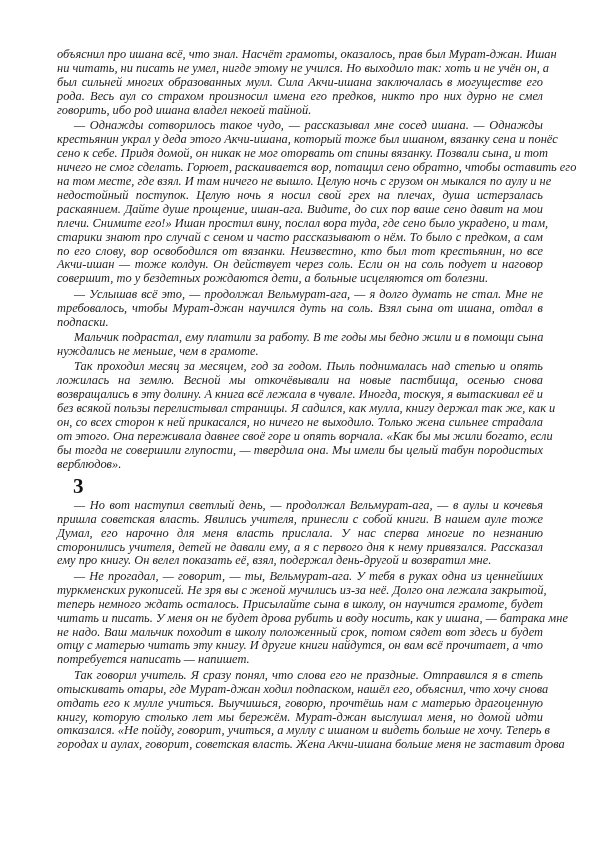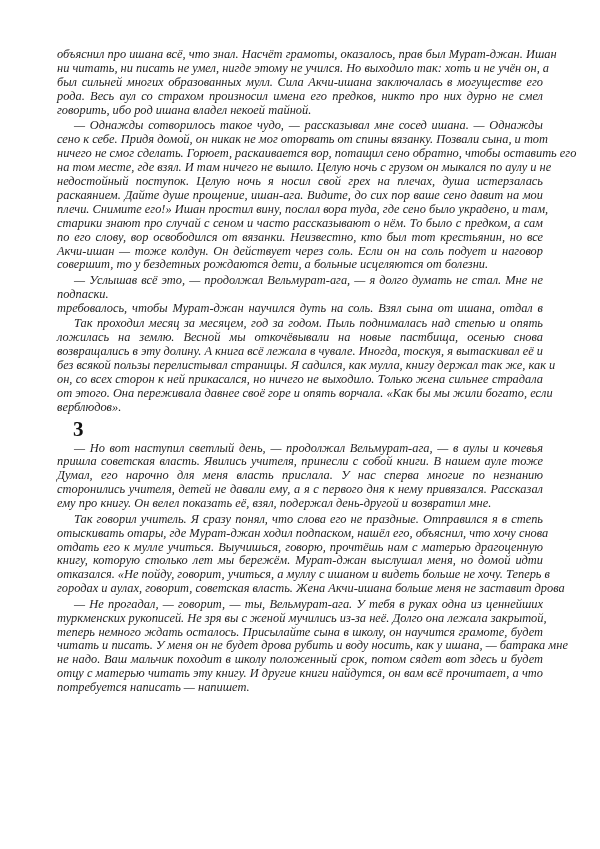--- a/index.html
+++ b/index.html
@@ -41,66 +41,72 @@
   <div id="before">
       <div class="para">
         <span class="line">объяснил про ишана всё, что знал. Насчёт грамоты, оказалось, прав был Мурат-джан. Ишан</span>
         <span class="line">ни читать, ни писать не умел, нигде этому не учился. Но выходило так: хоть и не учён он, а</span>
         <span class="line">был сильней многих образованных мулл. Сила Акчи-ишана заключалась в могуществе его</span>
         <span class="line">рода. Весь аул со страхом произносил имена его предков, никто про них дурно не смел</span>
         <span class="line last">говорить, ибо род ишана владел некоей тайной.</span>
       </div>
       <div class="para">
         <span class="line first">— Однажды сотворилось такое чудо, — рассказывал мне сосед ишана. — Однажды</span>
+        <span class="line">крестьянин украл у деда этого Акчи-ишана, который тоже был ишаном, вязанку сена и понёс</span>
         <span class="line">сено к себе. Придя домой, он никак не мог оторвать от спины вязанку. Позвали сына, и тот</span>
         <span class="line">ничего не смог сделать. Горюет, раскаивается вор, потащил сено обратно, чтобы оставить его</span>
         <span class="line">на том месте, где взял. И там ничего не вышло. Целую ночь с грузом он мыкался по аулу и не</span>
         <span class="line">недостойный поступок. Целую ночь я носил свой грех на плечах, душа истерзалась</span>
         <span class="line">раскаянием. Дайте душе прощение, ишан-ага. Видите, до сих пор ваше сено давит на мои</span>
         <span class="line">плечи. Снимите его!» Ишан простил вину, послал вора туда, где сено было украдено, и там,</span>
         <span class="line">старики знают про случай с сеном и часто рассказывают о нём. То было с предком, а сам</span>
         <span class="line">по его слову, вор освободился от вязанки. Неизвестно, кто был тот крестьянин, но все</span>
         <span class="line">Акчи-ишан — тоже колдун. Он действует через соль. Если он на соль подует и наговор</span>
         <span class="line last">совершит, то у бездетных рождаются дети, а больные исцеляются от болезни.</span>
       </div>
       <div class="para">
         <span class="line first">— Услышав всё это, — продолжал Вельмурат-ага, — я долго думать не стал. Мне не</span>
+        <span class="line">требовалось, чтобы Мурат-джан научился дуть на соль. Взял сына от ишана, отдал в</span>
         <span class="line last">подпаски.</span>
-        <span class="line">требовалось, чтобы Мурат-джан научился дуть на соль. Взял сына от ишана, отдал в</span>
+      </div>
+      <div class="para">
+        <span class="line first">Мальчик подрастал, ему платили за работу. В те годы мы бедно жили и в помощи сына</span>
+        <span class="line last">нуждались не меньше, чем в грамоте.</span>
       </div>
       <div class="para">
         <span class="line first">Так проходил месяц за месяцем, год за годом. Пыль поднималась над степью и опять</span>
         <span class="line">ложилась на землю. Весной мы откочёвывали на новые пастбища, осенью снова</span>
         <span class="line">возвращались в эту долину. А книга всё лежала в чувале. Иногда, тоскуя, я вытаскивал её и</span>
         <span class="line">без всякой пользы перелистывал страницы. Я садился, как мулла, книгу держал так же, как и</span>
         <span class="line">он, со всех сторон к ней прикасался, но ничего не выходило. Только жена сильнее страдала</span>
         <span class="line">от этого. Она переживала давнее своё горе и опять ворчала. «Как бы мы жили богато, если</span>
+        <span class="line">бы тогда не совершили глупости, — твердила она. Мы имели бы целый табун породистых</span>
         <span class="line last">верблюдов».</span>
       </div>
     </div>
   <div class="heading">3</div>
   <div id="after">
       <div class="para">
         <span class="line first">— Но вот наступил светлый день, — продолжал Вельмурат-ага, — в аулы и кочевья</span>
         <span class="line">пришла советская власть. Явились учителя, принесли с собой книги. В нашем ауле тоже</span>
         <span class="line">Думал, его нарочно для меня власть прислала. У нас сперва многие по незнанию</span>
         <span class="line">сторонились учителя, детей не давали ему, а я с первого дня к нему привязался. Рассказал</span>
         <span class="line last">ему про книгу. Он велел показать её, взял, подержал день-другой и возвратил мне.</span>
       </div>
       <div class="para">
-        <span class="line first">Так говорил учитель. Я сразу понял, что слова его не праздные. Отправился я в степь</span>
-        <span class="line">отыскивать отары, где Мурат-джан ходил подпаском, нашёл его, объяснил, что хочу снова</span>
-        <span class="line">отдать его к мулле учиться. Выучишься, говорю, прочтёшь нам с матерью драгоценную</span>
-        <span class="line">книгу, которую столько лет мы бережём. Мурат-джан выслушал меня, но домой идти</span>
-        <span class="line">отказался. «Не пойду, говорит, учиться, а муллу с ишаном и видеть больше не хочу. Теперь в</span>
-        <span class="line">городах и аулах, говорит, советская власть. Жена Акчи-ишана больше меня не заставит дрова</span>
-      </div>
-      <div class="para">
         <span class="line first">— Не прогадал, — говорит, — ты, Вельмурат-ага. У тебя в руках одна из ценнейших</span>
         <span class="line">туркменских рукописей. Не зря вы с женой мучились из-за неё. Долго она лежала закрытой,</span>
         <span class="line">теперь немного ждать осталось. Присылайте сына в школу, он научится грамоте, будет</span>
         <span class="line">читать и писать. У меня он не будет дрова рубить и воду носить, как у ишана, — батрака мне</span>
         <span class="line">не надо. Ваш мальчик походит в школу положенный срок, потом сядет вот здесь и будет</span>
         <span class="line">отцу с матерью читать эту книгу. И другие книги найдутся, он вам всё прочитает, а что</span>
         <span class="line last">потребуется написать — напишет.</span>
       </div>
+      <div class="para">
+        <span class="line first">Так говорил учитель. Я сразу понял, что слова его не праздные. Отправился я в степь</span>
+        <span class="line">отыскивать отары, где Мурат-джан ходил подпаском, нашёл его, объяснил, что хочу снова</span>
+        <span class="line">отдать его к мулле учиться. Выучишься, говорю, прочтёшь нам с матерью драгоценную</span>
+        <span class="line">книгу, которую столько лет мы бережём. Мурат-джан выслушал меня, но домой идти</span>
+        <span class="line">отказался. «Не пойду, говорит, учиться, а муллу с ишаном и видеть больше не хочу. Теперь в</span>
+        <span class="line">городах и аулах, говорит, советская власть. Жена Акчи-ишана больше меня не заставит дрова</span>
+      </div>
     </div>
 </div>
 
 </body></html>

